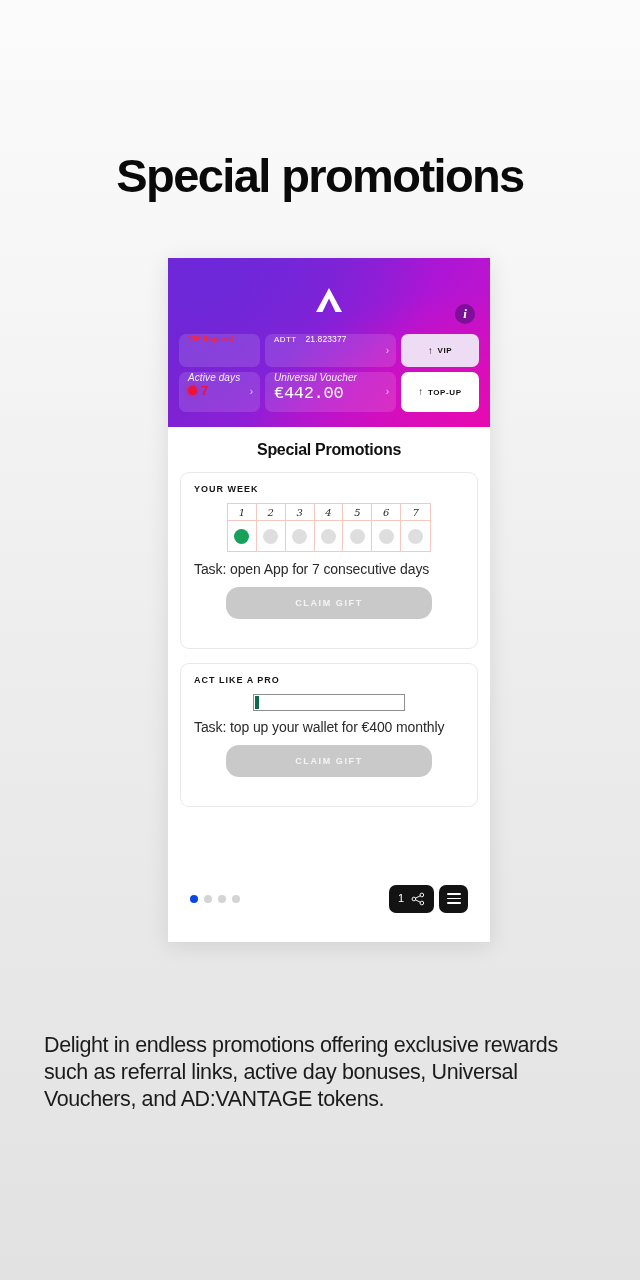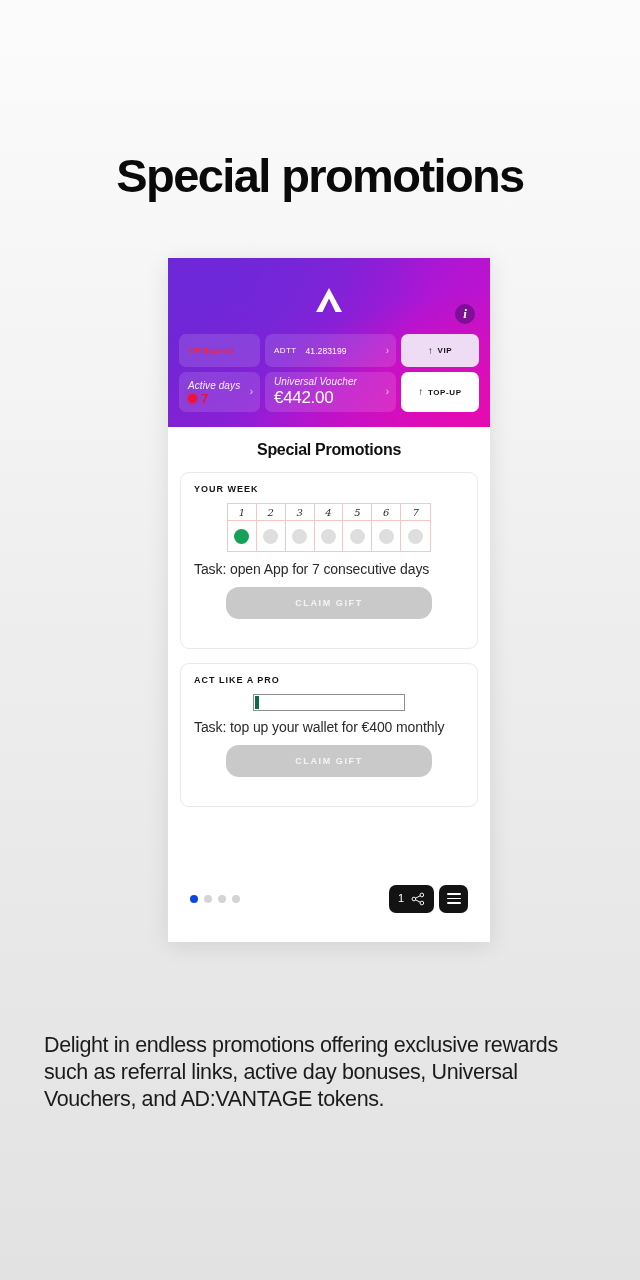--- a/index.html
+++ b/index.html
@@ -92,21 +92,20 @@
     grid-template-rows: 33px 40px;
     gap: 5px;
   }
 
   .cell {
     border-radius: 7px;
     position: relative;
     padding: 0 9px;
     display: flex;
     flex-direction: column;
-    justify-content: center;
     overflow: hidden;
   }
 
   .cell-soft { background: rgba(255,255,255,0.13); }
 
   .cell-label {
     font-size: 10px;
     color: rgba(255,255,255,0.92);
     letter-spacing: 0.1px;
     line-height: 11px;
@@ -156,20 +155,21 @@
     color: #ffffff;
     letter-spacing: 0.1px;
   }
 
   .voucher-amount {
     font-size: 17px;
     color: #ffffff;
     line-height: 20px;
     letter-spacing: -0.3px;
     margin-top: 1px;
+    font-family: Liberation Mono, monospace;
   }
 
   .chev {
     position: absolute;
     right: 7px;
     top: 50%;
     transform: translateY(-50%);
     font-size: 10px;
     color: rgba(255,255,255,0.7);
     line-height: 1;
@@ -408,21 +408,21 @@
 
     <div class="stat-grid">
 
       <div class="cell cell-soft">
         <span class="vip-expired">VIP Expired</span>
       </div>
 
       <div class="cell cell-soft">
         <div class="adtt-row">
           <span class="adtt-key">ADTT</span>
-          <span class="adtt-val">41.283199</span>
+          <span class="adtt-val">21.823377</span>
         </div>
         <span class="chev">›</span>
       </div>
 
       <div class="action-btn btn-vip">
         <span class="arrow-up">↑</span>
         <span>VIP</span>
       </div>
 
       <div class="cell cell-soft">

